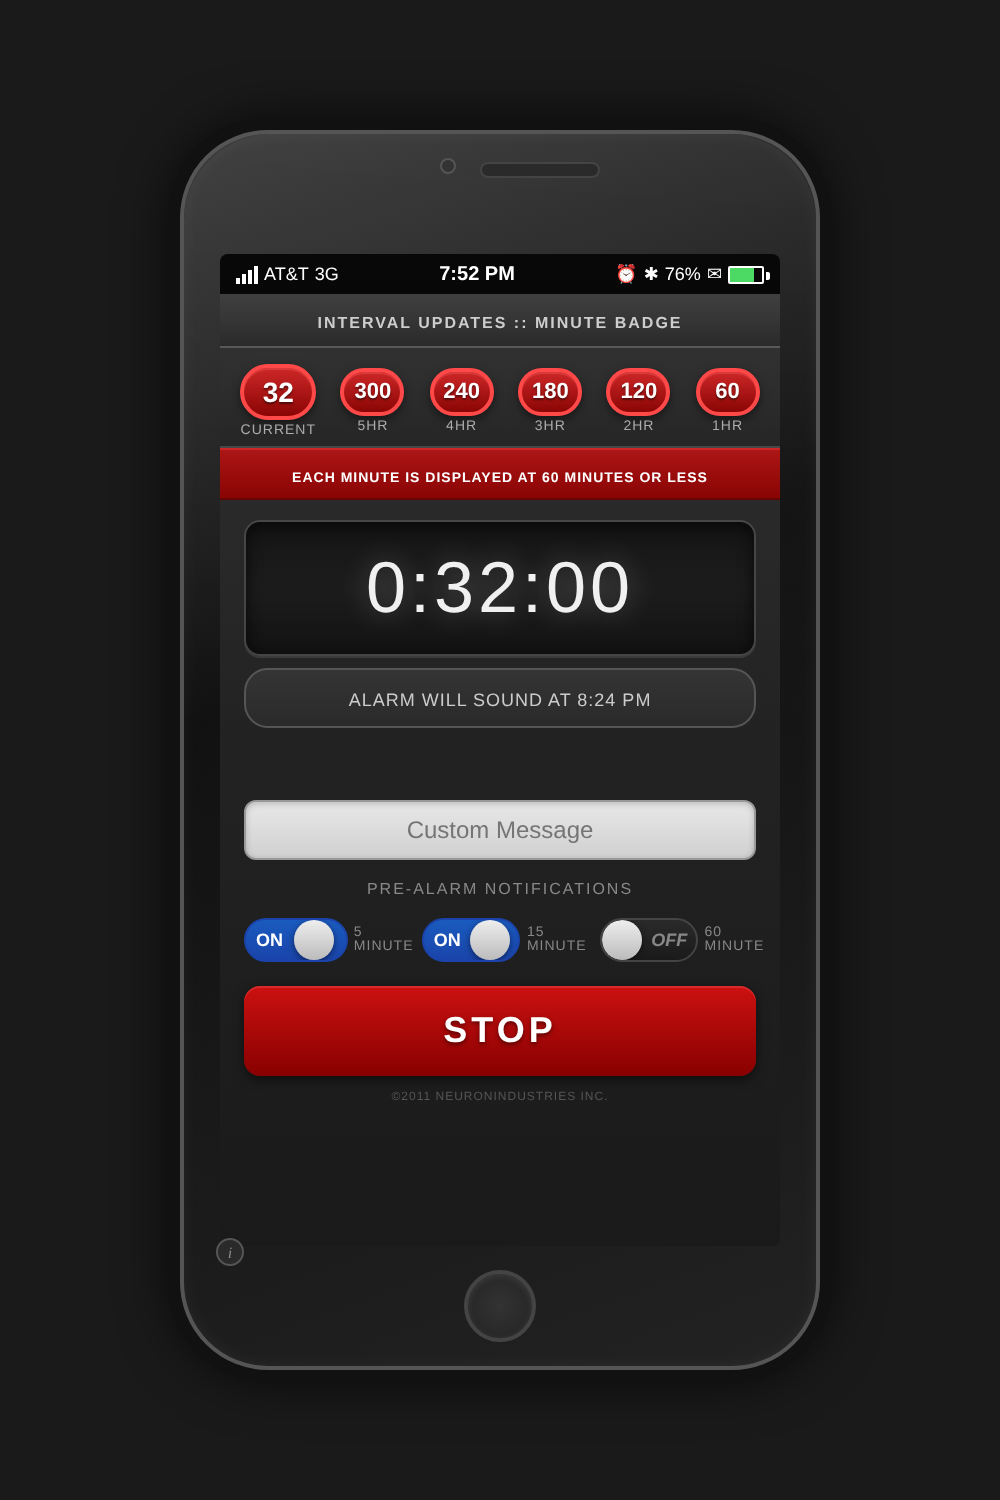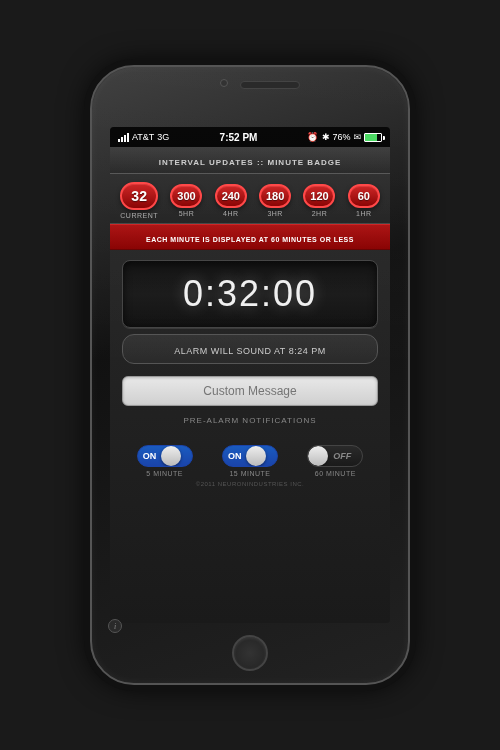--- a/index.html
+++ b/index.html
@@ -247,46 +247,47 @@
       width: 100%;
       background: linear-gradient(180deg, #e8e8e8, #d0d0d0);
       border: 1px solid #999;
       border-radius: 6px;
       padding: 7px 10px;
       text-align: center;
       color: #888;
       font-size: 12px;
       outline: none;
       box-shadow: inset 0 1px 3px rgba(0,0,0,0.2);
+      margin-top: 24px;
     }
 
     
     .pre-alarm-section {
       padding: 4px 12px;
       display: flex;
       flex-direction: column;
       align-items: center;
-      gap: 20px;
+      gap: 10px;
     }
     .section-label {
       color: #888;
       font-size: 8px;
       letter-spacing: 1px;
       text-align: center;
     }
 
     
     .toggle-row {
       display: flex;
       justify-content: space-around;
       width: 100%;
     }
     .toggle-item {
       display: flex;
-      flex-direction: column;
+      flex-direction: row;
       align-items: center;
       gap: 3px;
     }
     .toggle-switch {
       width: 56px;
       height: 22px;
       border-radius: 11px;
       border: 1px solid #555;
       display: flex;
       align-items: center;
@@ -537,20 +538,23 @@
             <div class="toggle-switch off">
               <div class="toggle-thumb"></div>
               <span class="toggle-off-label">OFF</span>
             </div>
             <span class="toggle-minute-label">60 MINUTE</span>
           </div>
 
         </div>
       </div>
 
+      <div class="stop-btn-wrap">
+        <button class="stop-btn">STOP</button>
+      </div>
 
 
       <div class="copyright">©2011 NEURONINDUSTRIES INC.</div>
 
       <div class="info-btn">
         <span>i</span>
       </div>
 
     </div>
   </div>

